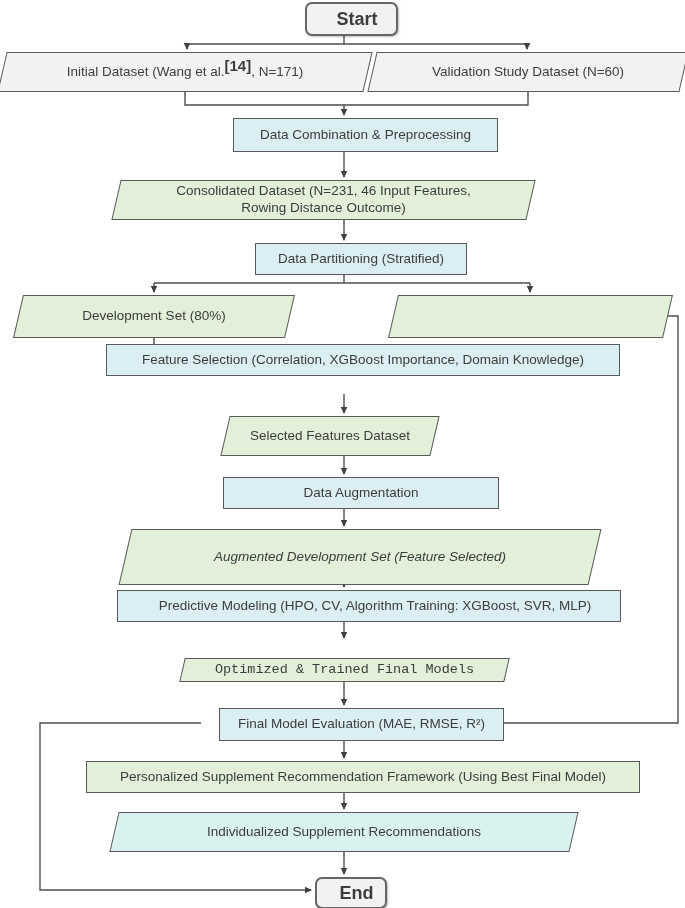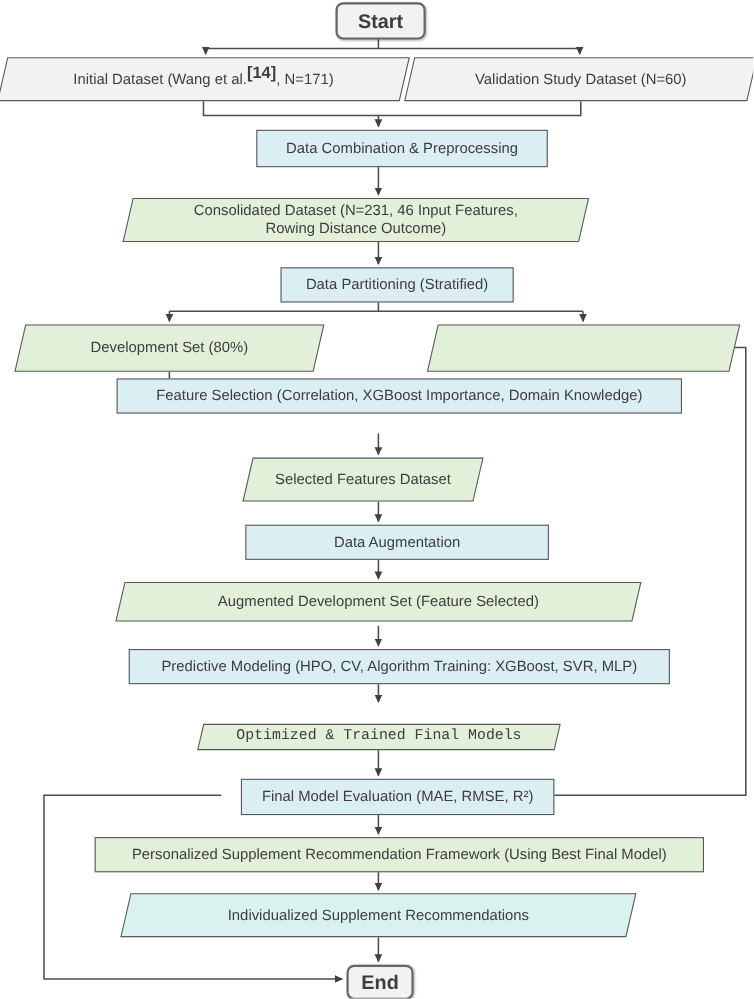--- a/index.html
+++ b/index.html
@@ -32,20 +32,21 @@
   .green{--fill:var(--green-fill);}
   .gray{--fill:var(--gray-fill);}
   .cyan{--fill:var(--cyan-fill);}
   .rect{background:var(--fill);border:1.4px solid var(--border);margin-left:18px;}
   .term{
     background:var(--fill);
     border:2px solid #666;
     border-radius:7px;
     font-weight:700;font-size:18px;
     box-shadow:1px 1px 2px rgba(0,0,0,.25);
+    padding-left:11px;
   }
   .pg .pg-bg{
     position:absolute;inset:0;
     background:var(--fill);
     border:1.4px solid var(--border);
     transform:skewX(-13deg);
   }
   .label{position:relative;z-index:2;padding:0 14px;}
   sup.cite{font-size:15px;font-weight:700;line-height:0;}
 </style>
@@ -140,26 +141,26 @@
 
   <div class="node rect blue" style="left:205px;top:477px;width:274px;height:30px;">
     <div class="label">Data Augmentation</div>
   </div>
 
   <div class="node pg green" style="left:225px;top:416px;width:210px;height:40px;">
     <div class="pg-bg"></div>
     <div class="label">Selected Features Dataset</div>
   </div>
 
-  <div class="node pg green" style="left:109px;top:529px;width:470px;height:36px;">
+  <div class="node pg green" style="left:125px;top:529px;width:470px;height:56px;font-style:italic;">
     <div class="pg-bg"></div>
     <div class="label">Augmented Development Set (Feature Selected)</div>
   </div>
 
-  <div class="node rect blue" style="left:99px;top:590px;width:490px;height:30px;">
+  <div class="node rect blue" style="left:99px;top:590px;width:490px;height:30px;padding-left:12px;">
     <div class="label">Predictive Modeling  (HPO, CV, Algorithm Training: XGBoost, SVR, MLP)</div>
   </div>
 
   <div class="node pg green" style="left:182px;top:658px;width:325px;height:24px;font-family:Liberation Mono, monospace;">
     <div class="pg-bg"></div>
     <div class="label">Optimized &amp; Trained Final Models</div>
   </div>
 
   <div class="node rect blue" style="left:201px;top:708px;width:283px;height:31px;">
     <div class="label">Final Model Evaluation (MAE, RMSE, R²)</div>

